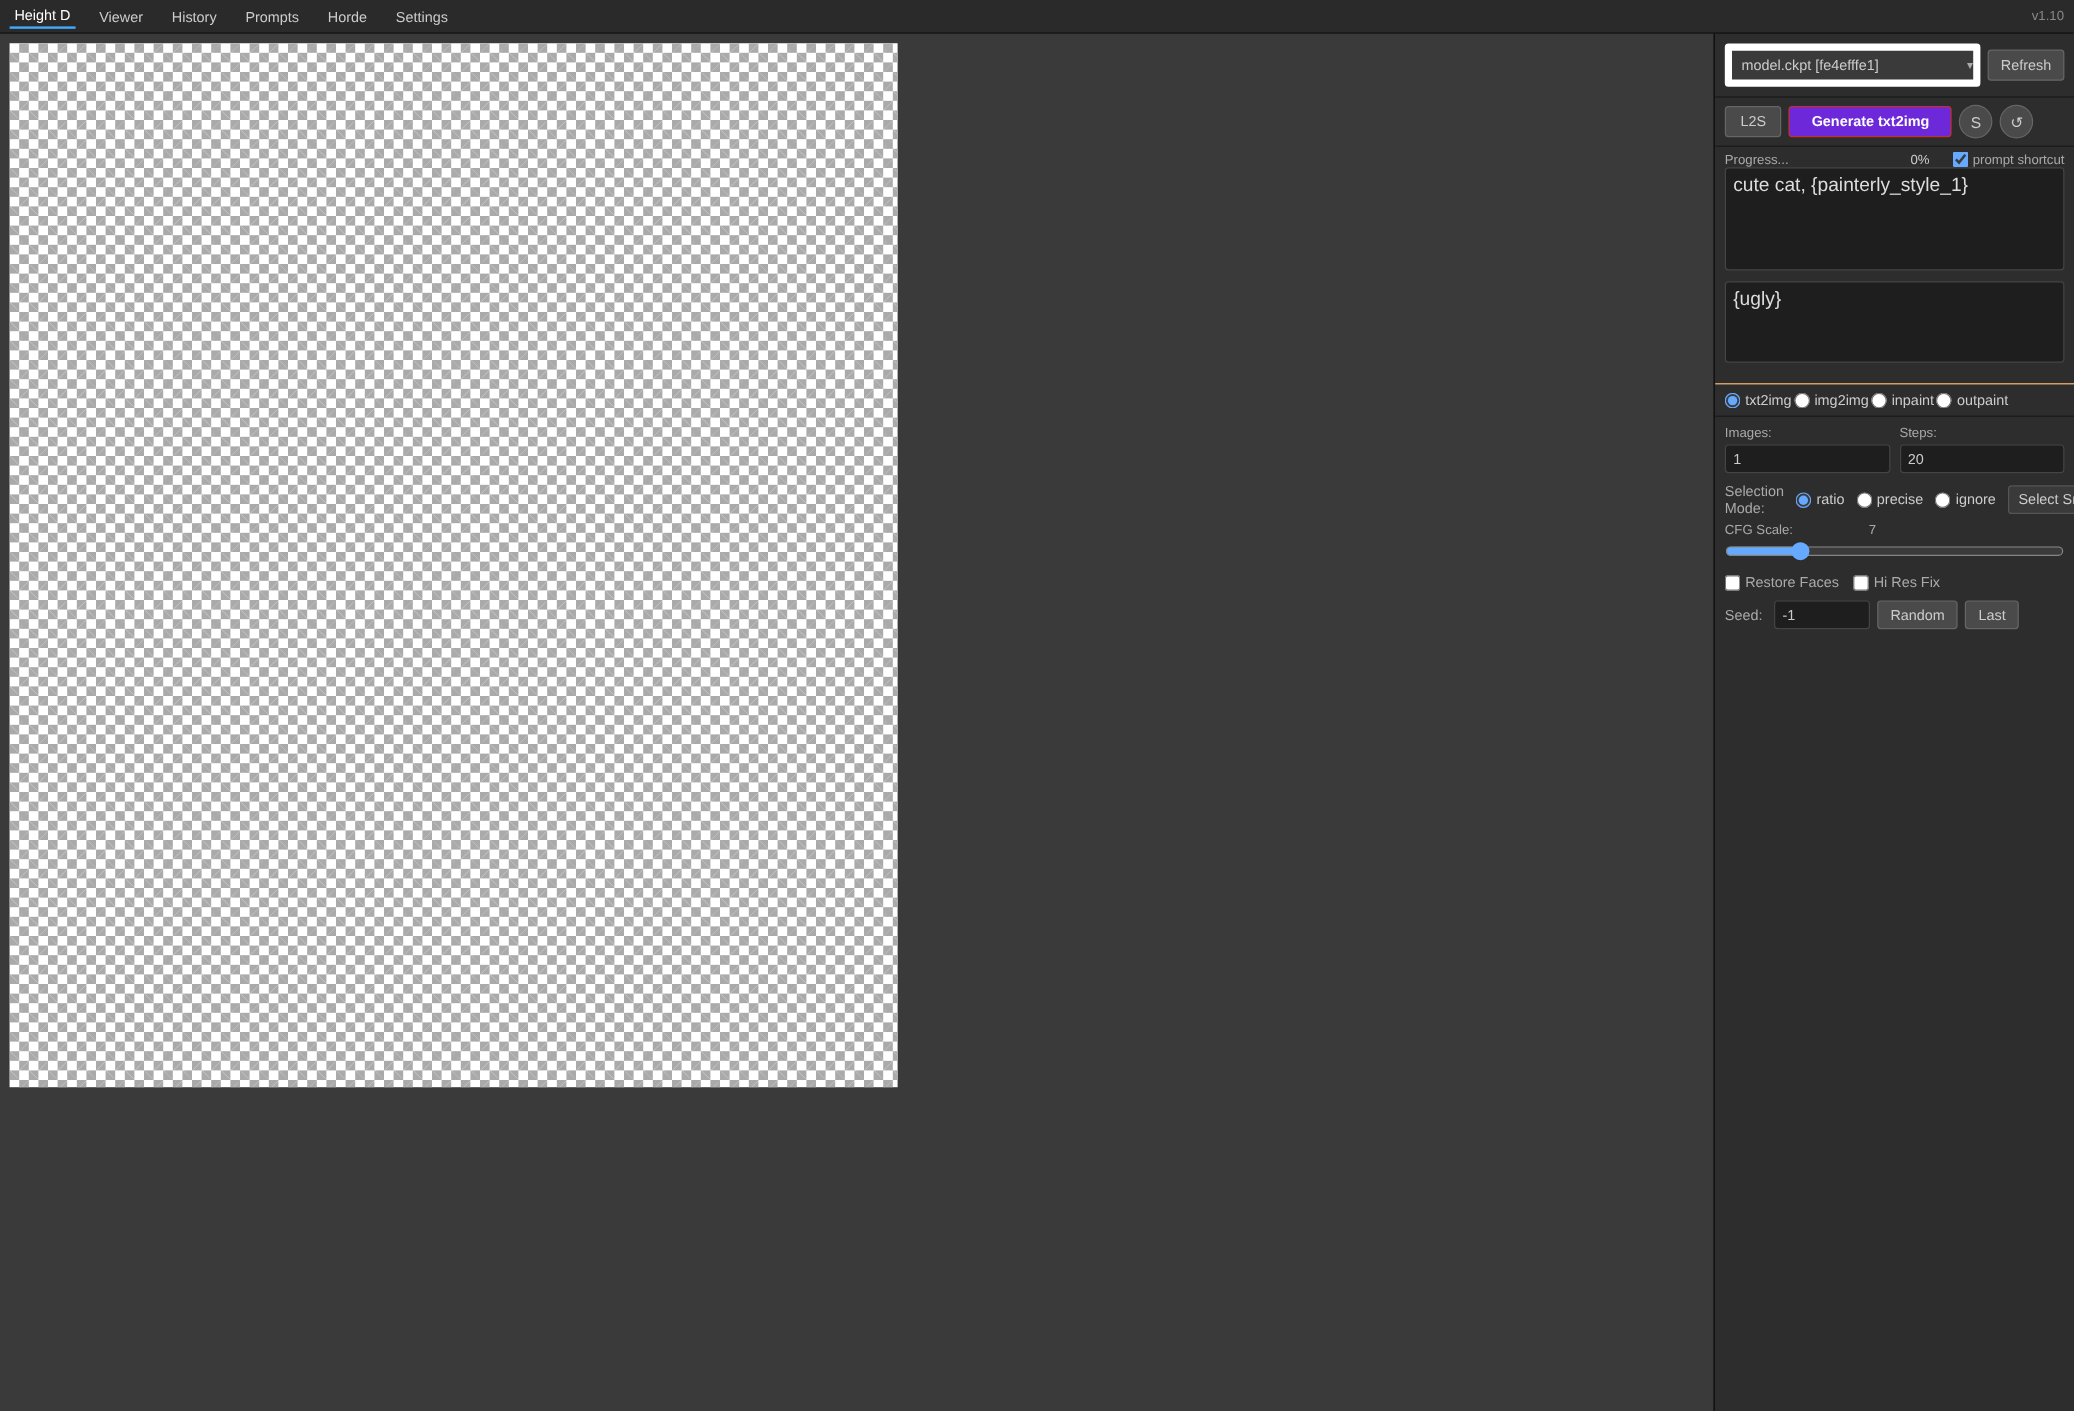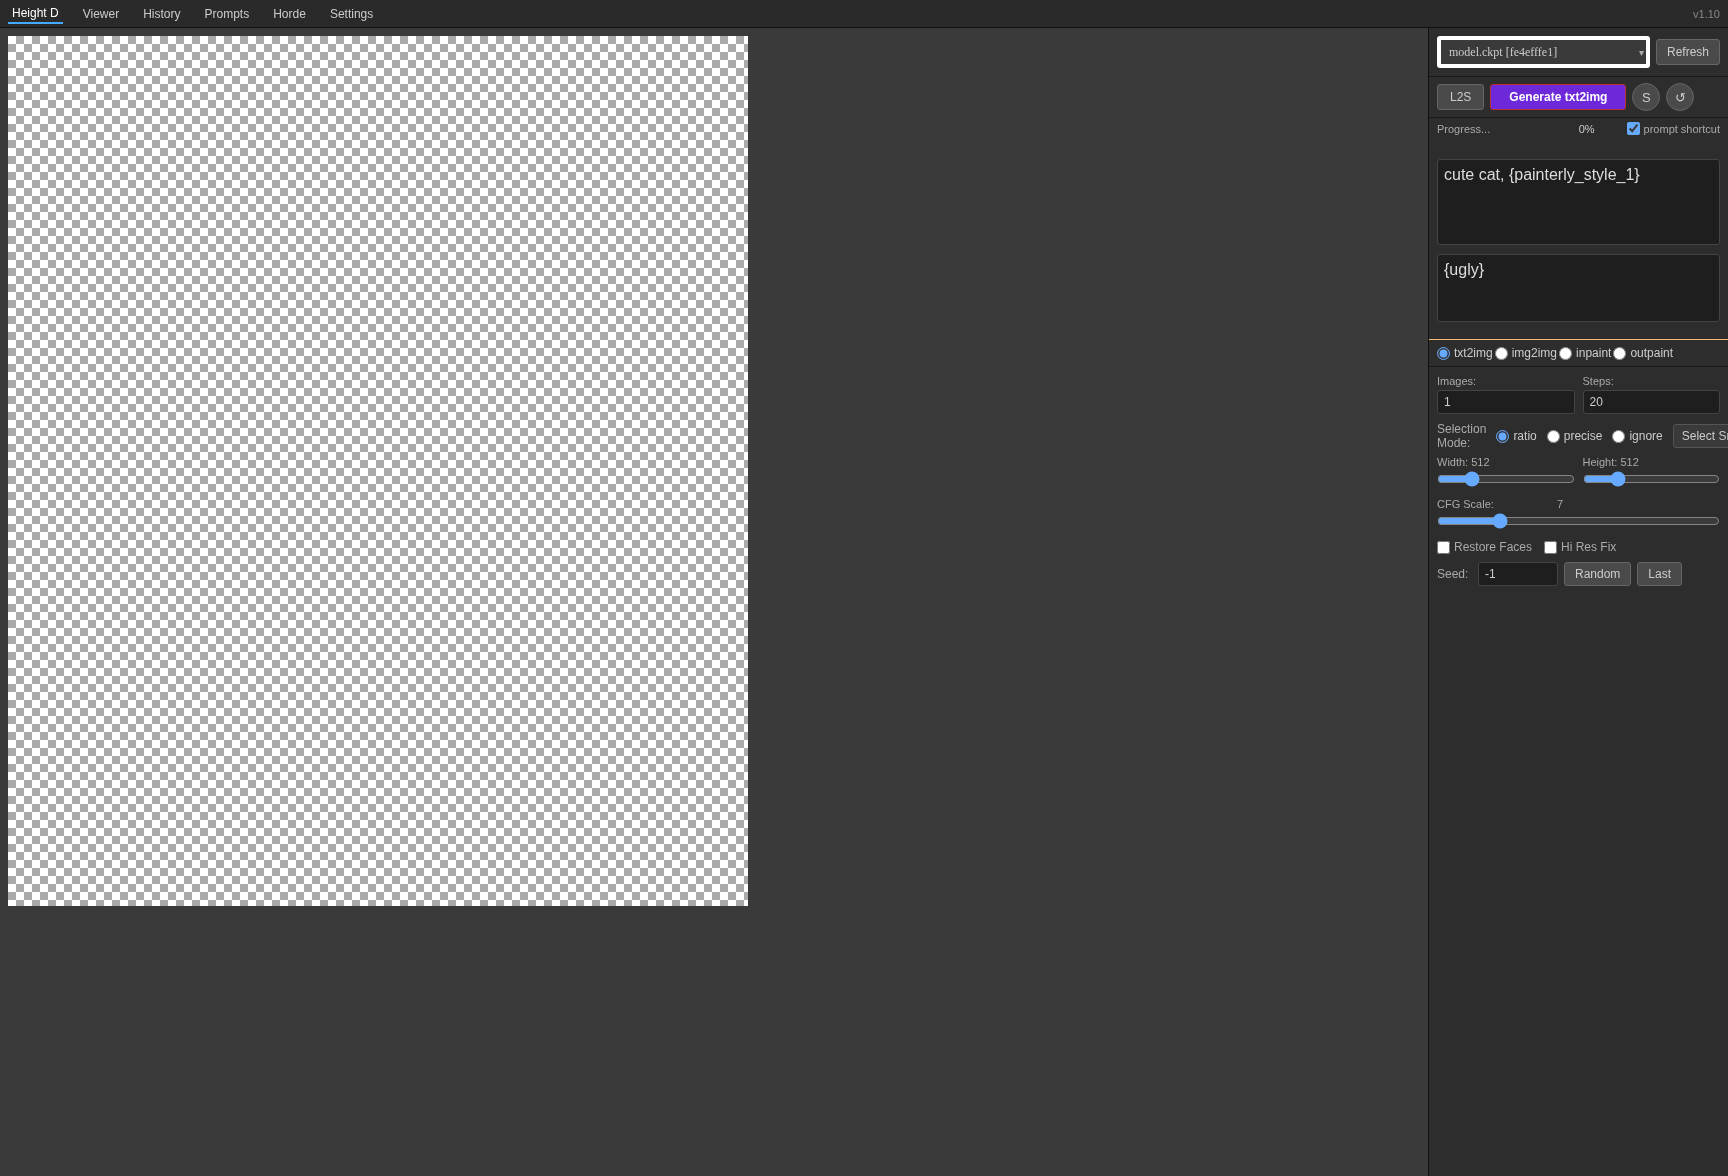--- a/index.html
+++ b/index.html
@@ -88,28 +88,27 @@
       gap: 6px;
       border-bottom: 1px solid #1a1a1a;
     }
     .model-select-wrapper {
       flex: 1;
       position: relative;
     }
     .model-select-wrapper select {
       width: 100%;
       background: #3a3a3a;
-      border: 4px solid #ffffff;
+      border: 6px solid #ffffff;
       color: #ccc;
       padding: 5px 24px 5px 8px;
       font-size: 12px;
       border-radius: 3px;
       appearance: none;
       cursor: pointer;
-      font-family: Liberation Serif, serif;
     }
     .model-select-wrapper::after {
       content: '▾';
       position: absolute;
       right: 6px;
       top: 50%;
       transform: translateY(-50%);
       color: #aaa;
       pointer-events: none;
       font-size: 10px;
@@ -164,22 +163,22 @@
       cursor: pointer;
       font-size: 13px;
       color: #ccc;
       flex-shrink: 0;
     }
 
     
     .progress-row {
       display: flex;
       align-items: center;
-      padding: 4px 8px 24px;
-      gap: 24px;
+      padding: 4px 8px 0;
+      gap: 11px;
     }
     .progress-label { color: #aaa; font-size: 11px; }
     .progress-value { color: #ccc; font-size: 11px; margin-left: auto; }
     .prompt-shortcut-label {
       display: flex;
       align-items: center;
       gap: 4px;
       color: #aaa;
       font-size: 11px;
       cursor: pointer;
@@ -456,36 +455,20 @@
           <select class="smart-preset-select">
             <option>Select Smart Preset</option>
             <option>Square</option>
             <option>Portrait</option>
             <option>Landscape</option>
           </select>
           <span></span>
         </div>
       </div>
 
-      <div class="two-col">
-        <div class="field-group">
-          <label>
-            <span>Width:</span>
-            <span>512</span>
-          </label>
-          <input type="range" min="64" max="2048" value="512" style="">
-        </div>
-        <div class="field-group">
-          <label>
-            <span>Height:</span>
-            <span>512</span>
-          </label>
-          <input type="range" min="64" max="2048" value="512" style="">
-        </div>
-      </div>
 
       <div class="field-group" style="margin-bottom:8px;">
         <label>
           <span>CFG Scale:</span>
           <span style="margin-left:60px;">7</span>
         </label>
         <input type="range" min="1" max="30" value="7" style="">
       </div>
 
       <div class="checkbox-row">

